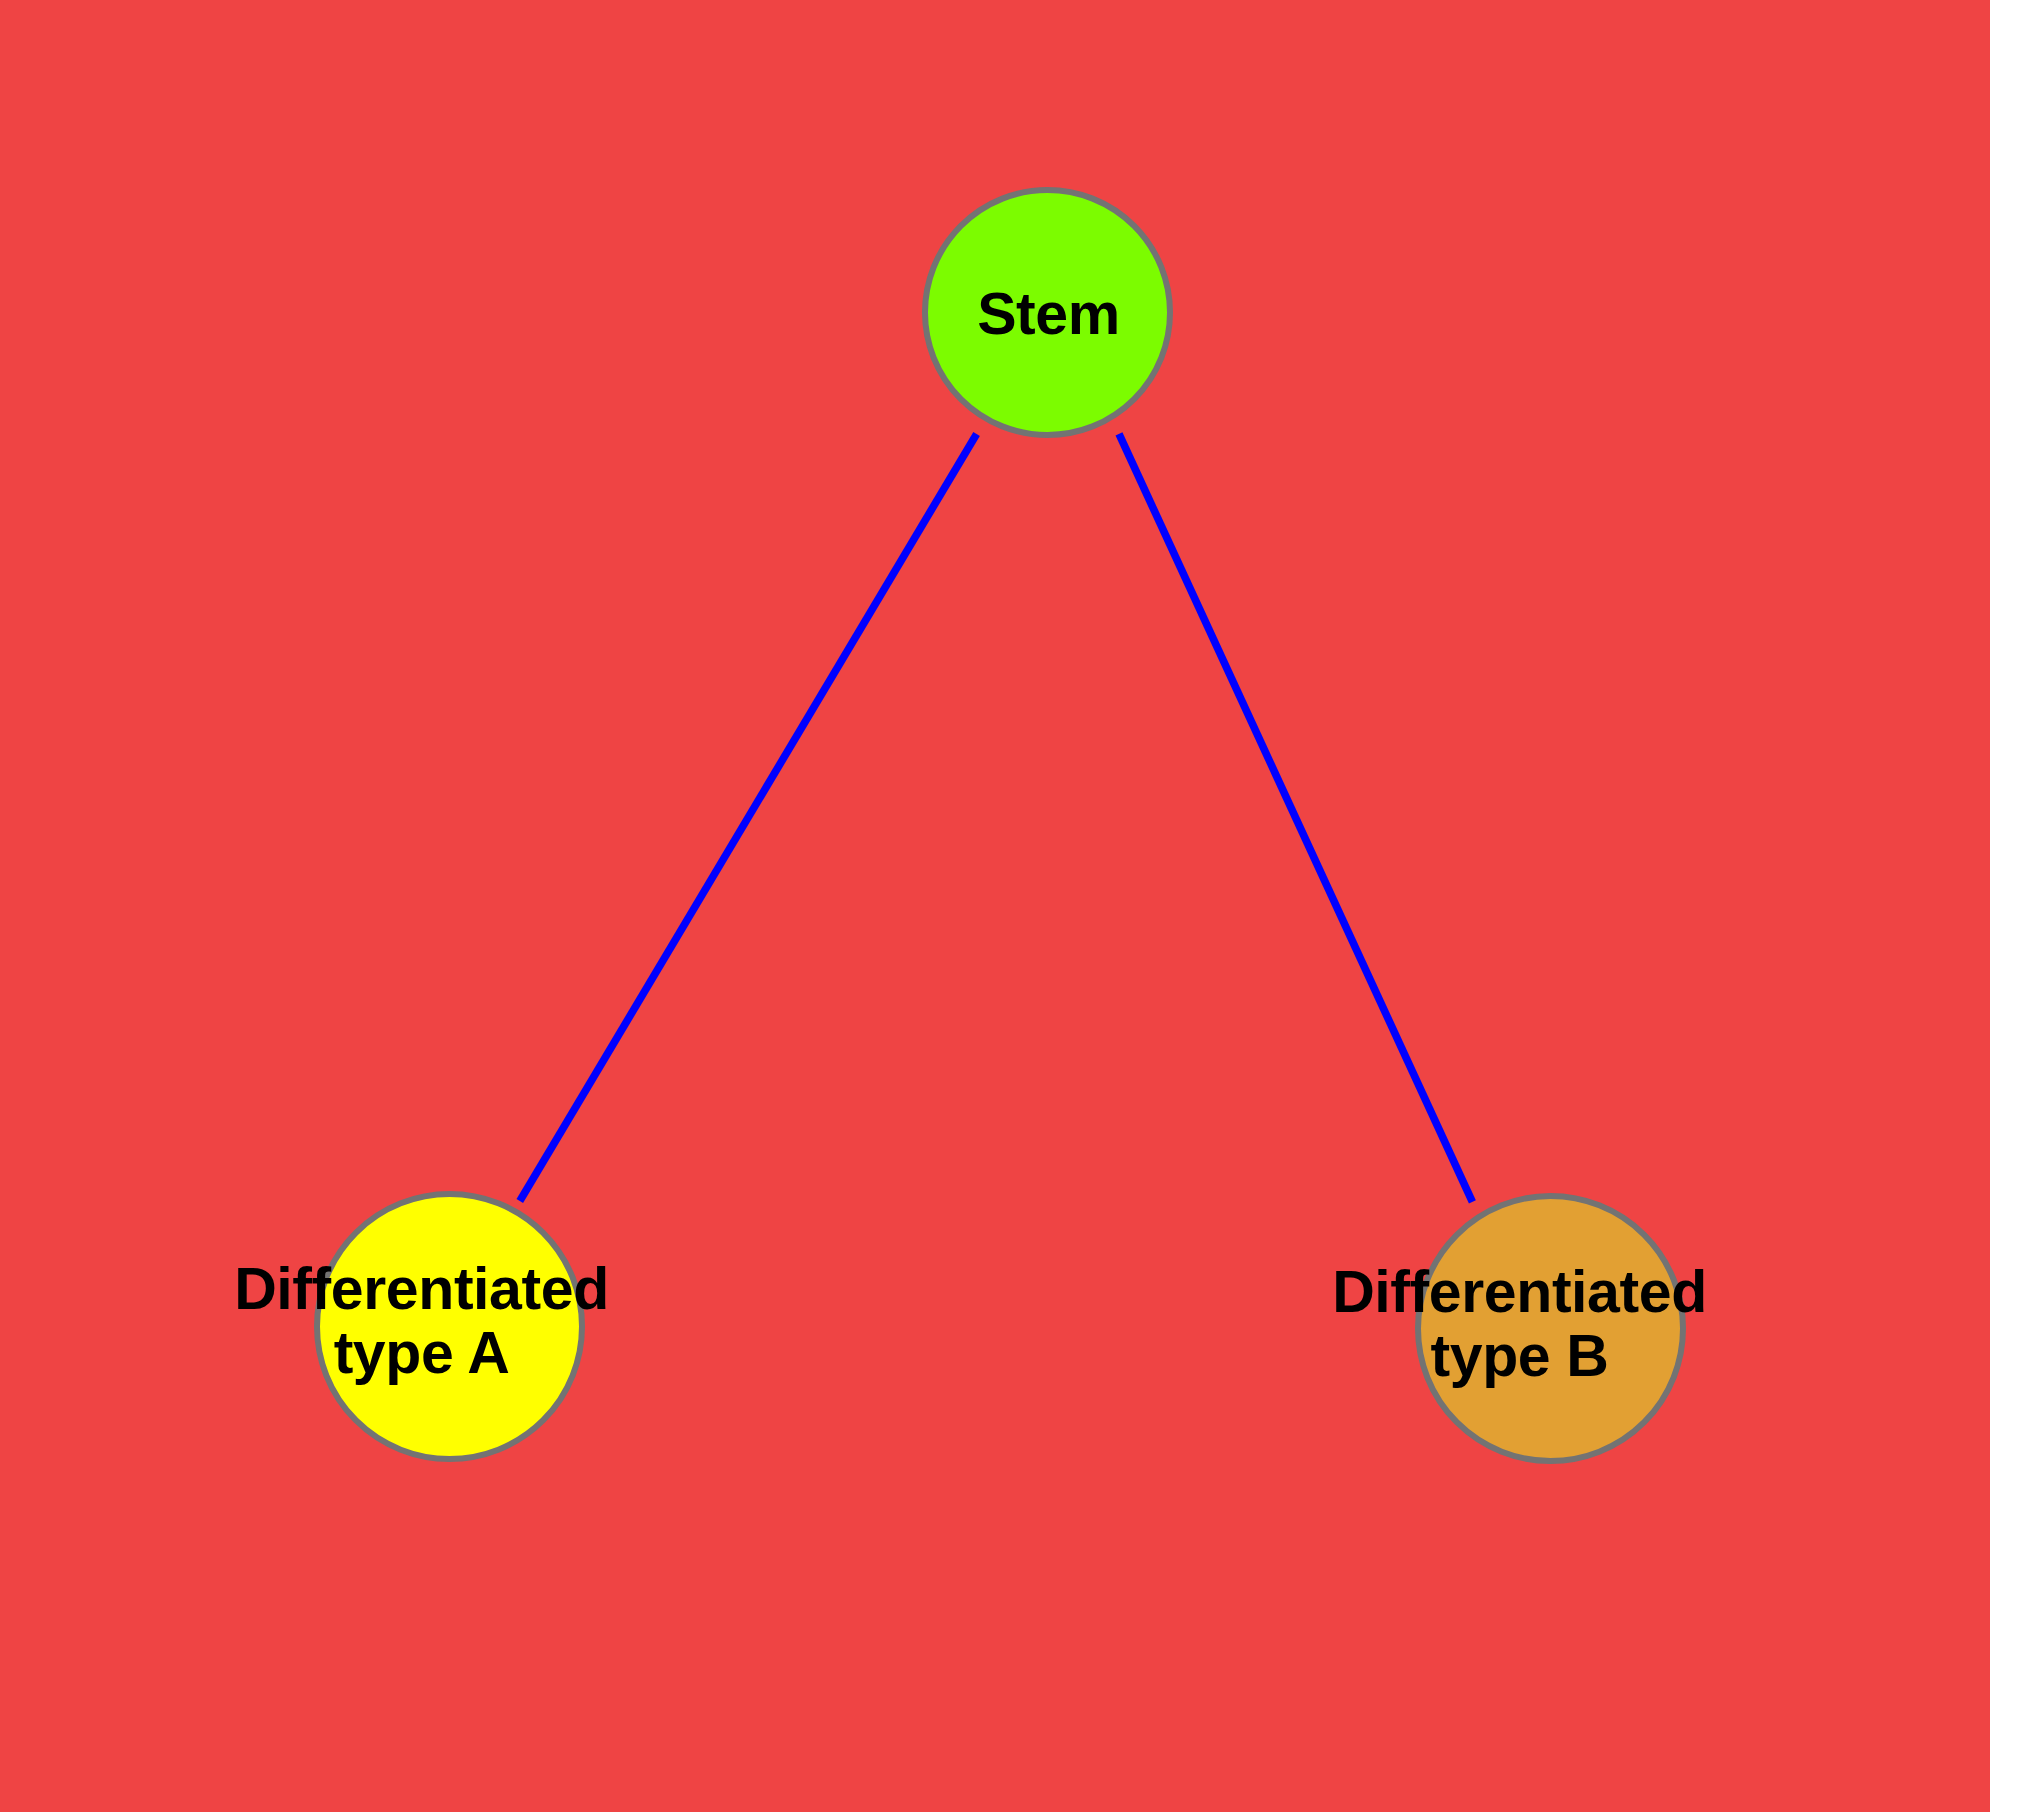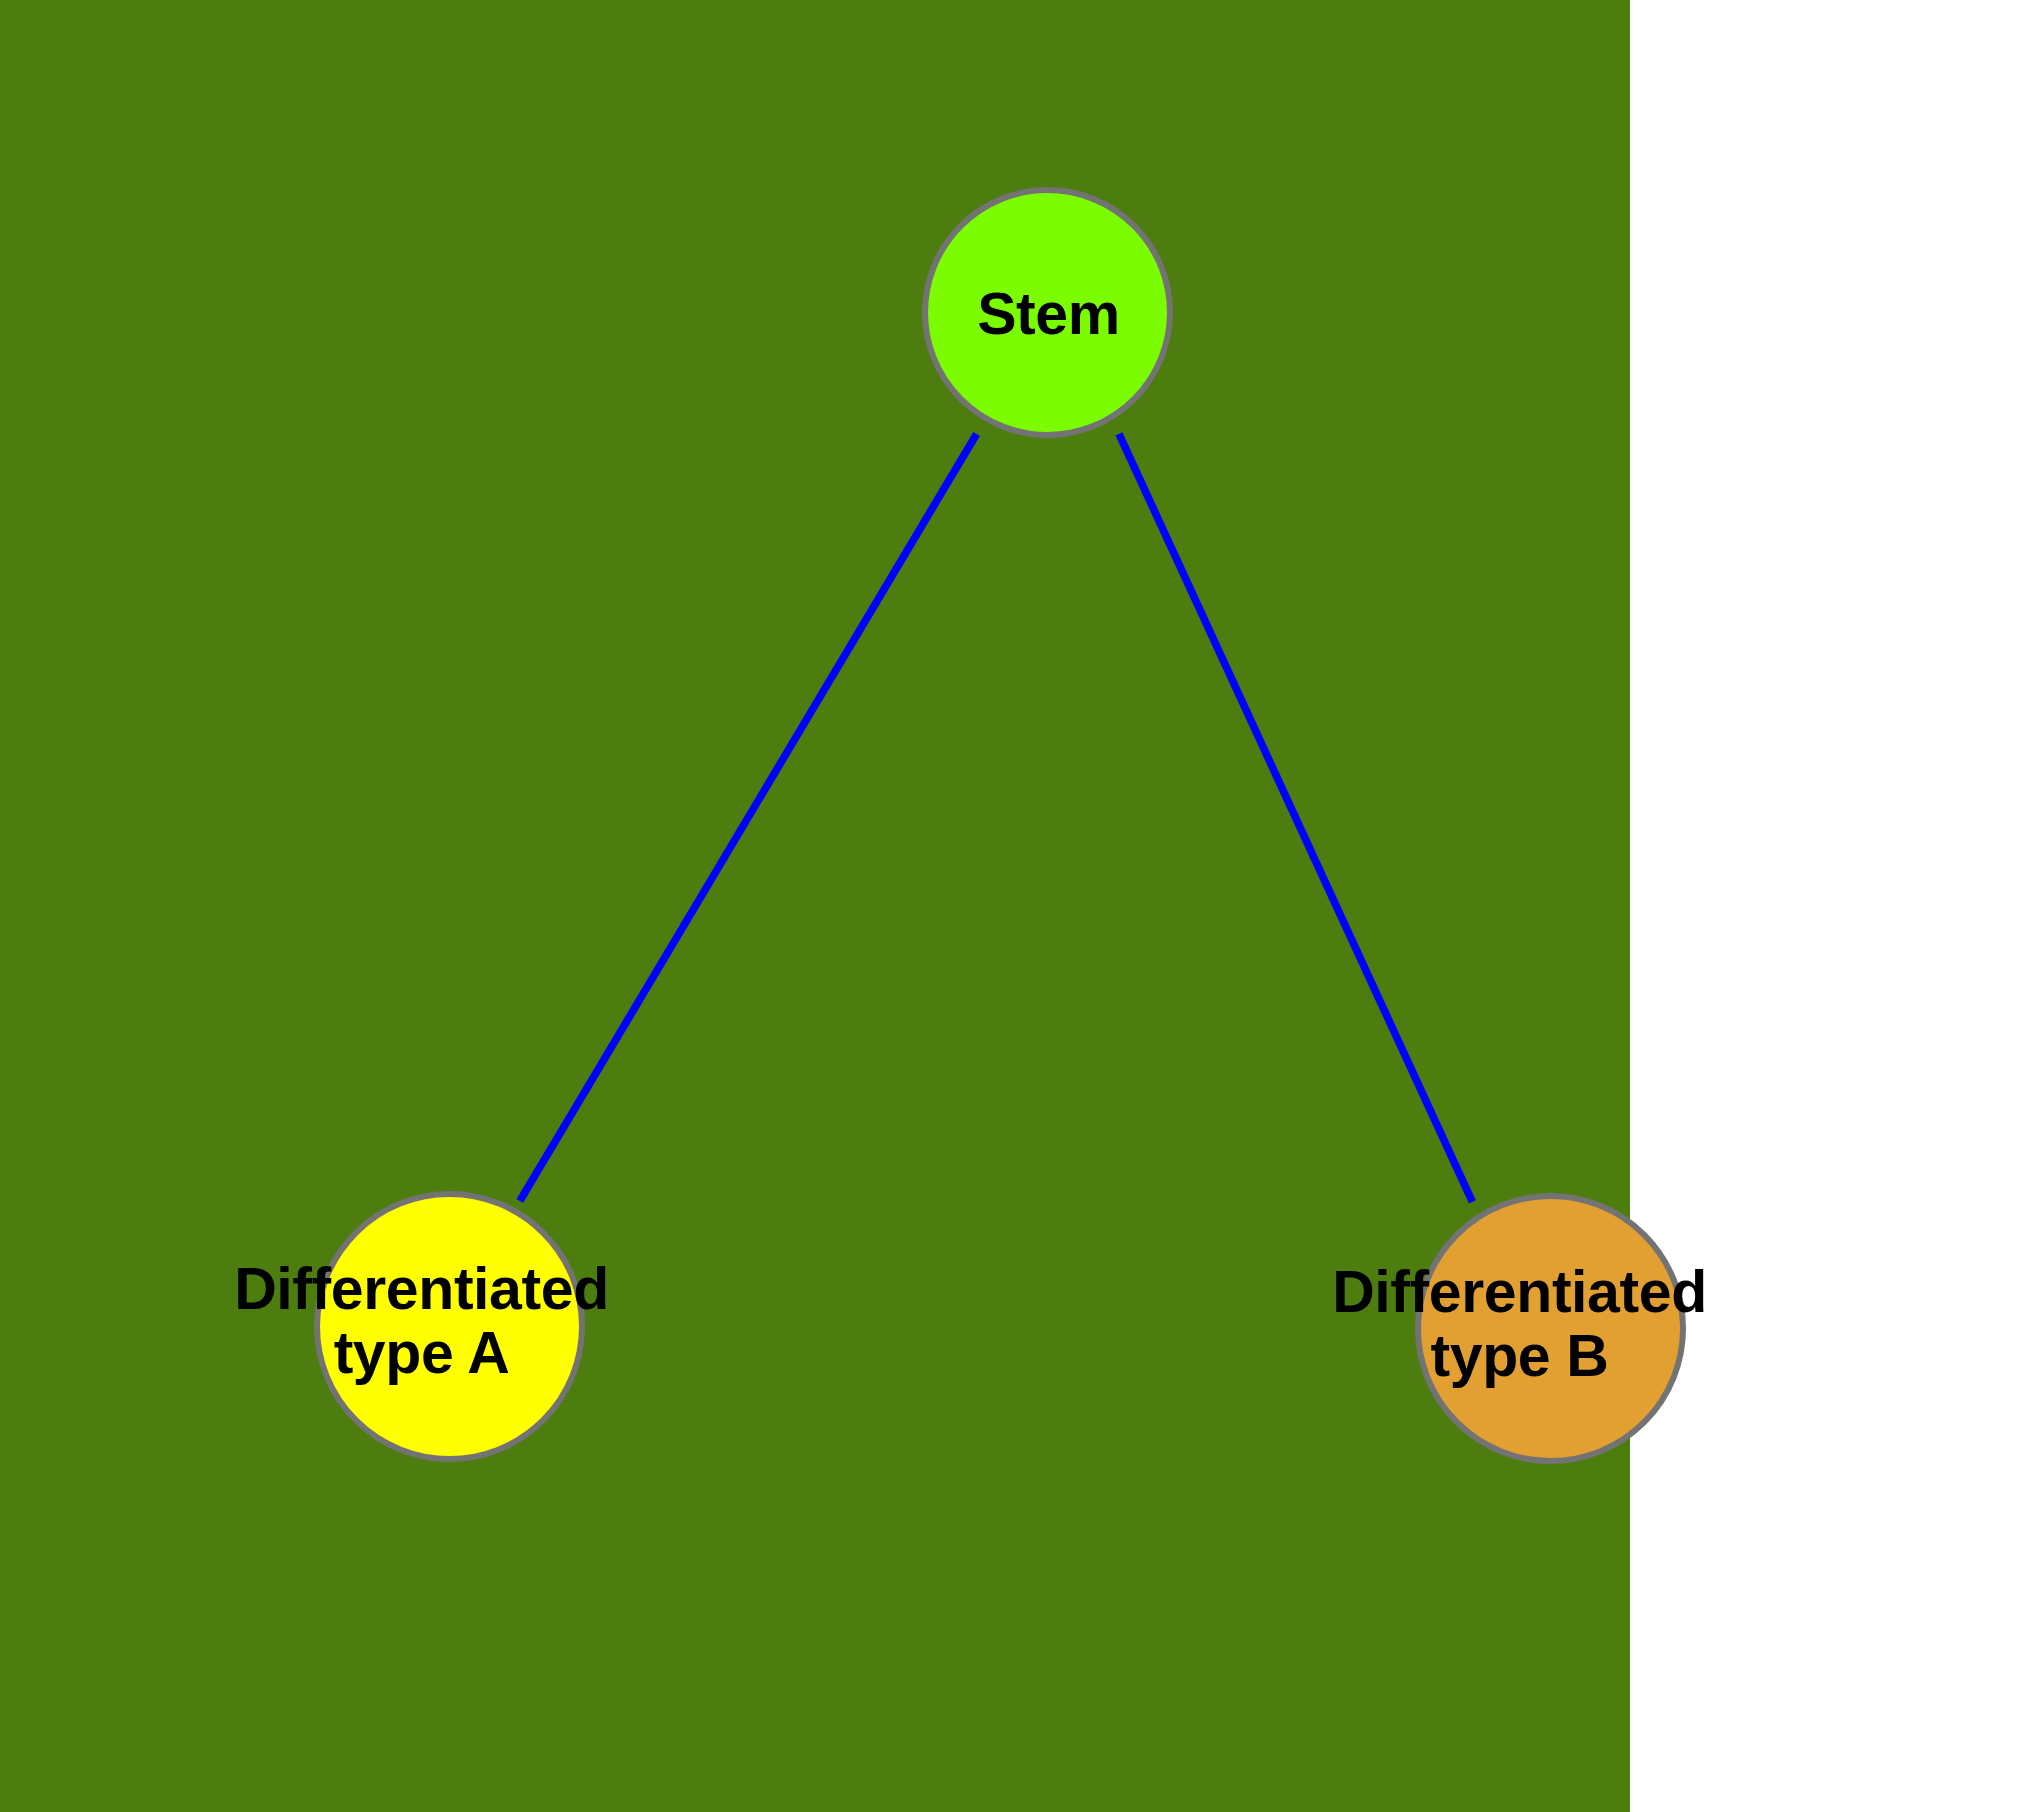--- a/index.html
+++ b/index.html
@@ -38,21 +38,21 @@
     font-weight: bold;
     text-align: center;
     line-height: 1.08;
     white-space: pre;
     letter-spacing: -0.4px;
   }
 </style>
 </head>
 <body>
 
-<div id="diagram-canvas" style="width: 1630px; height: 1812px; background: #4d7c0f;">
+<div id="diagram-canvas" style="width: 1990px; height: 1812px; background: #ef4444;">
 
   <svg id="edge-layer" viewBox="0 0 2384 2138" xmlns="http://www.w3.org/2000/svg" style="width: 2021px; height: 1812px;">
     <line class="graph-edge" x1="1152" y1="512" x2="613" y2="1417" stroke="#0000ff" stroke-width="9" stroke-linecap="butt"></line>
     <line class="graph-edge" x1="1320" y1="512" x2="1737" y2="1418" stroke="#0000ff" stroke-width="9" stroke-linecap="butt"></line>
   </svg>
 
   <div class="node" style="left: 922px; top: 187px; width: 251px; height: 251px; background: rgb(124, 252, 0); border-color: rgb(115, 115, 115); border-width: 6px;"></div>
   <div class="node" style="left: 314px; top: 1191px; width: 271px; height: 271px; background: rgb(255, 255, 0); border-color: rgb(115, 115, 115); border-width: 6px;"></div>
   <div class="node" style="left: 1415px; top: 1193px; width: 271px; height: 271px; background: rgb(226, 160, 51); border-color: rgb(115, 115, 115); border-width: 6px;"></div>
 

